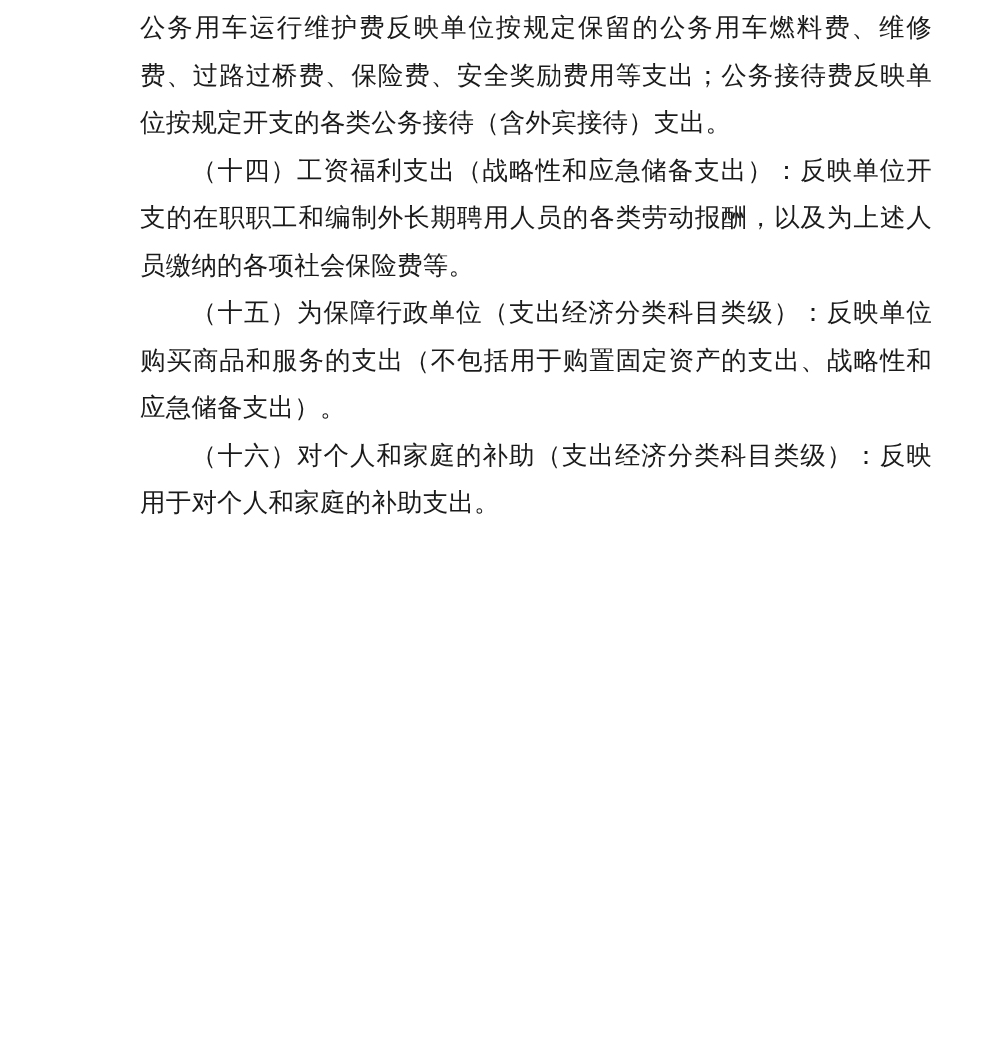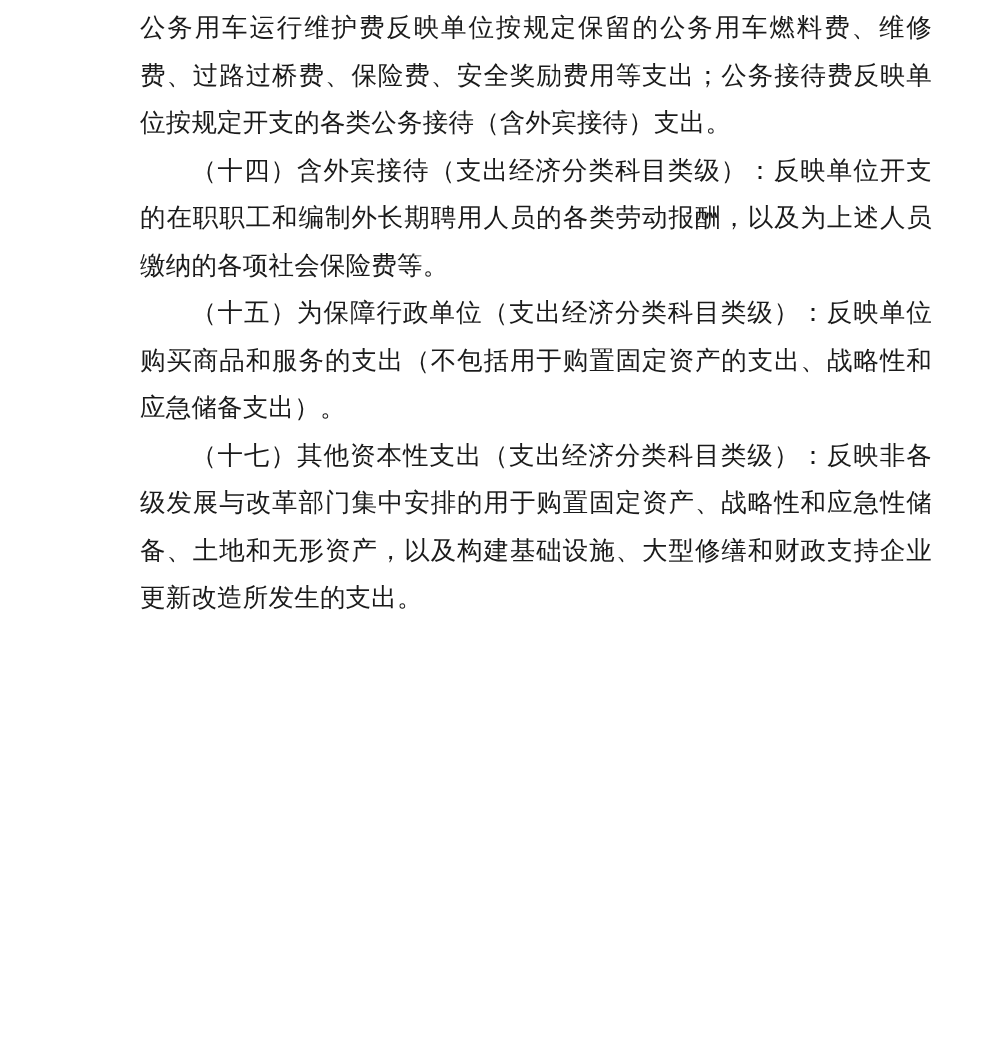--- a/index.html
+++ b/index.html
@@ -36,17 +36,17 @@
   p.indent {
     text-indent: 2em;
   }
 </style>
 </head>
 <body>
 
 <div class="page">
   <div class="doc-body">
     <p class="para">公务用车运行维护费反映单位按规定保留的公务用车燃料费、维修费、过路过桥费、保险费、安全奖励费用等支出；公务接待费反映单位按规定开支的各类公务接待（含外宾接待）支出。</p>
-    <p class="para indent">（十四）含外宾接待（支出经济分类科目类级）：反映单位开支的在职职工和编制外长期聘用人员的各类劳动报酬，以及为上述人员缴纳的各项社会保险费等。</p>
+    <p class="para indent">（十四）工资福利支出（战略性和应急储备支出）：反映单位开支的在职职工和编制外长期聘用人员的各类劳动报酬，以及为上述人员缴纳的各项社会保险费等。</p>
     <p class="para indent">（十五）为保障行政单位（支出经济分类科目类级）：反映单位购买商品和服务的支出（不包括用于购置固定资产的支出、战略性和应急储备支出）。</p>
-    <p class="para indent">（十七）其他资本性支出（支出经济分类科目类级）：反映非各级发展与改革部门集中安排的用于购置固定资产、战略性和应急性储备、土地和无形资产，以及构建基础设施、大型修缮和财政支持企业更新改造所发生的支出。</p>
+    <p class="para indent">（十六）对个人和家庭的补助（支出经济分类科目类级）：反映用于对个人和家庭的补助支出。</p>
   </div>
 </div>
 
 </body></html>

